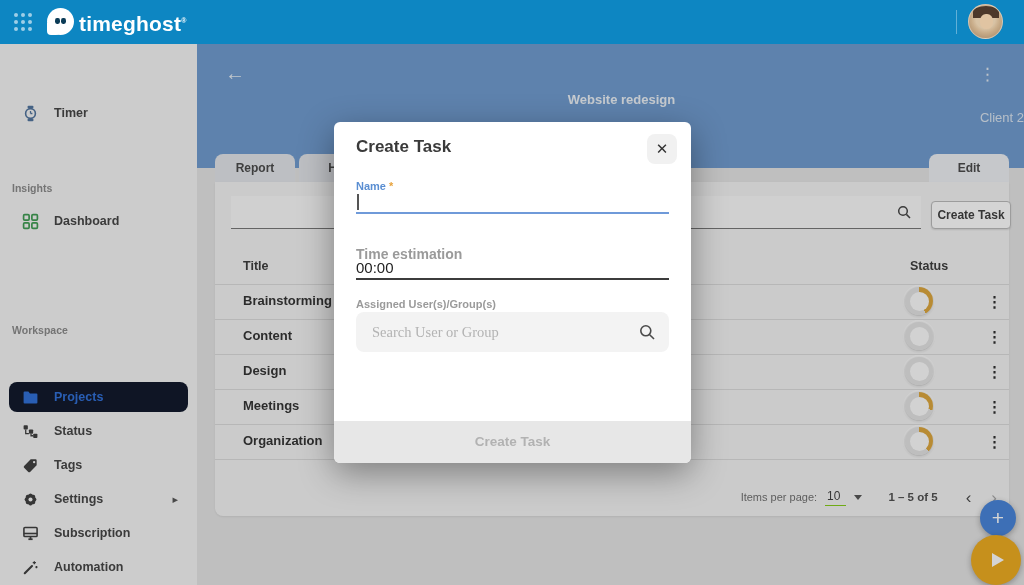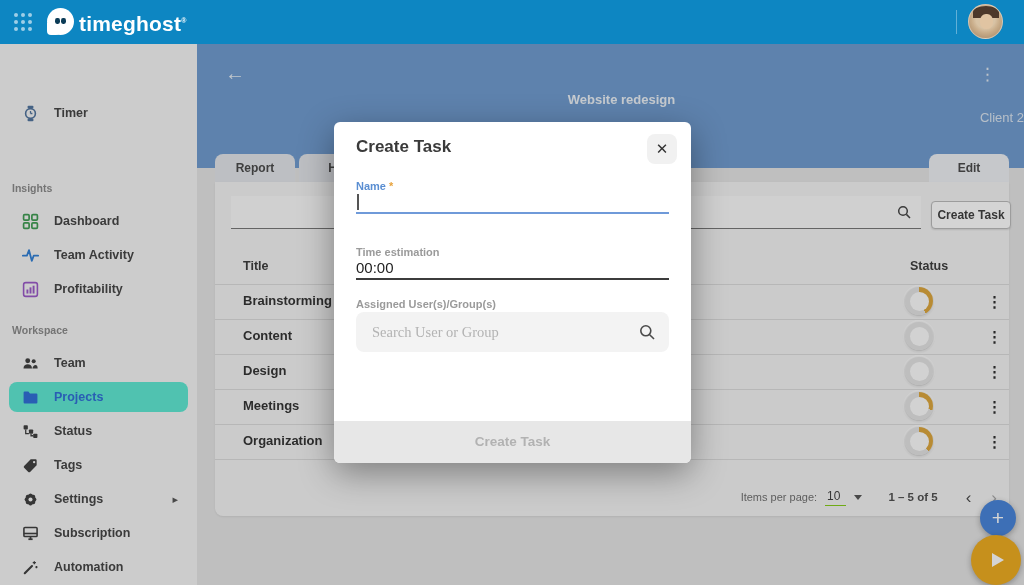--- a/index.html
+++ b/index.html
@@ -20,21 +20,21 @@
   .brand sup { font-size:7px; vertical-align:super; }
   .tb-divider { position:absolute; left:956px; top:10px; width:1px; height:24px; background:rgba(255,255,255,.35); }
   .avatar { position:absolute; left:968px; top:4px; width:35px; height:35px; border-radius:50%; background:radial-gradient(circle at 50% 42%, #d8c3a5 0 38%, #c9ad8a 55%, #9c7d5c 100%); overflow:hidden; cursor:pointer; border:1px solid rgba(255,255,255,.4); }
   .avatar .hair { position:absolute; left:4px; top:1px; width:26px; height:12px; border-radius:50% 50% 0 0; background:#4c382a; }
   .avatar .face { position:absolute; left:11px; top:9px; width:13px; height:15px; border-radius:45%; background:#e0c4a2; }
 
   
   #sidebar { position:absolute; left:0; top:44px; width:197px; height:541px; background:#f6f6f6; z-index:1; }
   .side-item { position:absolute; left:9px; width:179px; height:30px; display:flex; align-items:center; gap:15px; padding-left:13px; cursor:pointer; border-radius:8px; }
   .side-item .lbl { font-size:12.5px; font-weight:700; color:#454545; }
-  .side-item.selected { background:#5eead4; }
+  .side-item.selected { background:#0f172a; }
   .side-item.selected .lbl { color:#2f6fd8; }
   .side-section { position:absolute; left:12px; font-size:10.5px; font-weight:700; color:#8a8a8a; }
   .side-item .expand { position:absolute; right:10px; font-size:11px; color:#555; }
   .side-item svg { flex:0 0 auto; }
 
   
   #main-header { position:absolute; left:197px; top:44px; width:827px; height:124px; background:#6f9cd0; z-index:1; }
   .back-arrow { position:absolute; left:28px; top:18px; font-size:20px; color:#eaf0f7; cursor:pointer; }
   .hdr-kebab { position:absolute; right:28px; top:20px; font-size:17px; color:#e3eaf3; cursor:pointer; letter-spacing:0; }
   .hdr-title { position:absolute; left:0; top:48px; width:100%; text-align:center; font-size:13px; font-weight:700; color:#eef3f9;padding-left:22px; }
@@ -79,21 +79,21 @@
 
   
   #modal { position:absolute; left:334px; top:122px; width:357px; height:341px; background:#fff; border-radius:6px; box-shadow:0 10px 34px rgba(0,0,0,.38); z-index:20; }
   .m-title { position:absolute; left:22px; top:15px; font-size:17px; font-weight:700; color:#3a3a3a; }
   .m-close { position:absolute; right:14px; top:12px; width:30px; height:30px; background:#f1f1f1; border-radius:8px; text-align:center; line-height:29px; font-size:15px; color:#333; cursor:pointer; }
   .m-name-label { position:absolute; left:22px; top:58px; font-size:11px; font-weight:700; color:#5a8ed2; }
   .m-name-label .req { color:#e8a33d; }
   .m-name-input { position:absolute; left:22px; top:70px; width:313px; height:20px; border:0; outline:none; font-size:14px; font-family:inherit; color:#333; background:transparent; }
   .m-caret { position:absolute; left:23px; top:72px; width:1.5px; height:16px; background:#555; }
   .m-name-line { position:absolute; left:22px; top:90px; width:313px; height:2px; background:#6f9ad9; }
-  .m-time-label { position:absolute; left:22px; top:124px; font-size:11px; color:#9a9a9a; font-weight:600; }
+  .m-time-label { position:absolute; left:22px; top:124px; font-size:14px; color:#9a9a9a; font-weight:600; }
   .m-time-value { position:absolute; left:22px; top:137px; font-size:15px; color:#1f1f1f; }
   .m-time-line { position:absolute; left:22px; top:156px; width:313px; height:1.5px; background:#3c3c3c; }
   .m-assigned-label { position:absolute; left:22px; top:176px; font-size:11px; color:#9a9a9a; font-weight:600; }
   .m-search { position:absolute; left:22px; top:190px; width:313px; height:40px; background:#f3f3f3; border-radius:8px; }
   .m-search input { width:100%; height:100%; border:0; outline:none; background:transparent; font-size:14.5px; padding:0 40px 0 16px; font-family:Liberation Serif, serif; color:#444; }
   .m-search input::placeholder { color:#b3b3b3; }
   .m-search .mag { position:absolute; right:14px; top:12px; }
   .m-empty { position:absolute; left:22px; top:236px; width:313px; height:56px; background:#fafafa; border-radius:8px; display:flex; align-items:center; justify-content:center; font-size:13.5px; color:#555; }
   .m-footer { position:absolute; left:0; bottom:0; width:357px; height:42px; background:#e7e7e7; border-radius:0 0 6px 6px; text-align:center; line-height:42px; font-size:13.5px; font-weight:600; color:#b2b2b2; cursor:not-allowed; }
 </style>
@@ -141,45 +141,21 @@
     <div class="side-section" style="top:138px">Insights</div>
     <div class="side-item" style="top:162px">
       <svg width="17" height="17" viewBox="0 0 16 16">
           <rect x="1.5" y="1.5" width="5.2" height="5.2" rx="1" fill="none" stroke="#3f9d53" stroke-width="1.6"></rect>
           <rect x="9.3" y="1.5" width="5.2" height="5.2" rx="1" fill="none" stroke="#3f9d53" stroke-width="1.6"></rect>
           <rect x="1.5" y="9.3" width="5.2" height="5.2" rx="1" fill="none" stroke="#3f9d53" stroke-width="1.6"></rect>
           <rect x="9.3" y="9.3" width="5.2" height="5.2" rx="1" fill="none" stroke="#3f9d53" stroke-width="1.6"></rect>
         </svg>
       <span class="lbl">Dashboard</span>
     </div>
-    <div class="side-item" style="top:196px">
-      <svg width="17" height="17" viewBox="0 0 16 16">
-          <path d="M0.8 8.2 H4.6 L6.6 3 L9.2 13 L11 8.2 H15.2" fill="none" stroke="#2f7fd6" stroke-width="1.7" stroke-linecap="round" stroke-linejoin="round"></path>
-        </svg>
-      <span class="lbl">Team Activity</span>
-    </div>
-    <div class="side-item" style="top:230px">
-      <svg width="17" height="17" viewBox="0 0 16 16">
-          <rect x="1.5" y="1.5" width="13" height="13" rx="2" fill="none" stroke="#9b59c9" stroke-width="1.5"></rect>
-          <rect x="4.2" y="8" width="1.8" height="3.8" fill="#9b59c9"></rect>
-          <rect x="7.1" y="6" width="1.8" height="5.8" fill="#9b59c9"></rect>
-          <rect x="10" y="4.4" width="1.8" height="7.4" fill="#9b59c9"></rect>
-        </svg>
-      <span class="lbl">Profitability</span>
-    </div>
     <div class="side-section" style="top:280px">Workspace</div>
-    <div class="side-item" style="top:304px">
-      <svg width="17" height="17" viewBox="0 0 16 16">
-          <circle cx="5.4" cy="5.4" r="2.3" fill="#3f3f3f"></circle>
-          <circle cx="11" cy="5.8" r="1.9" fill="#3f3f3f"></circle>
-          <path d="M1.4 12.6 c0-2.4 1.8-3.8 4-3.8 s4 1.4 4 3.8 z" fill="#3f3f3f"></path>
-          <path d="M9.8 12.6 c0.3-2 1.4-3.2 3-3.2 c1.1 0 1.9 0.6 1.9 3.2 z" fill="#3f3f3f"></path>
-        </svg>
-      <span class="lbl">Team</span>
-    </div>
     <div class="side-item selected" style="top:338px">
       <svg width="17" height="17" viewBox="0 0 16 16">
           <path d="M1.5 3.4 a1 1 0 0 1 1-1 H6 l1.5 1.8 h6 a1 1 0 0 1 1 1 v7.4 a1 1 0 0 1-1 1 H2.5 a1 1 0 0 1-1-1 z" fill="#2f6fd8"></path>
         </svg>
       <span class="lbl">Projects</span>
     </div>
     <div class="side-item" style="top:372px">
       <svg width="17" height="17" viewBox="0 0 16 16">
           <rect x="1.5" y="2" width="4" height="4" rx="0.8" fill="#3f3f3f"></rect>
           <rect x="6.5" y="6" width="4" height="4" rx="0.8" fill="#3f3f3f"></rect>

